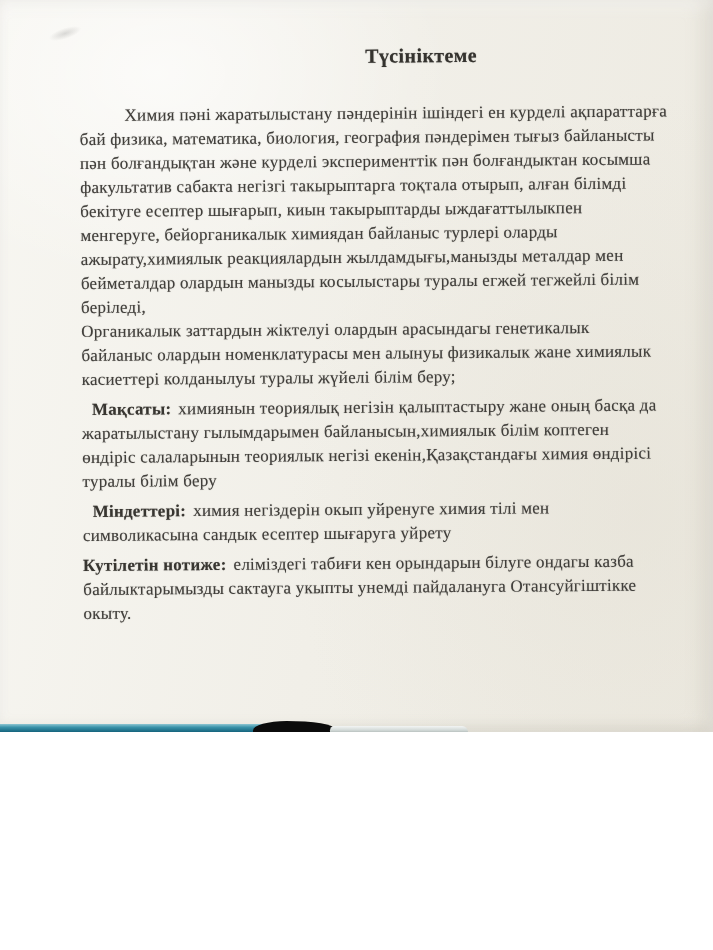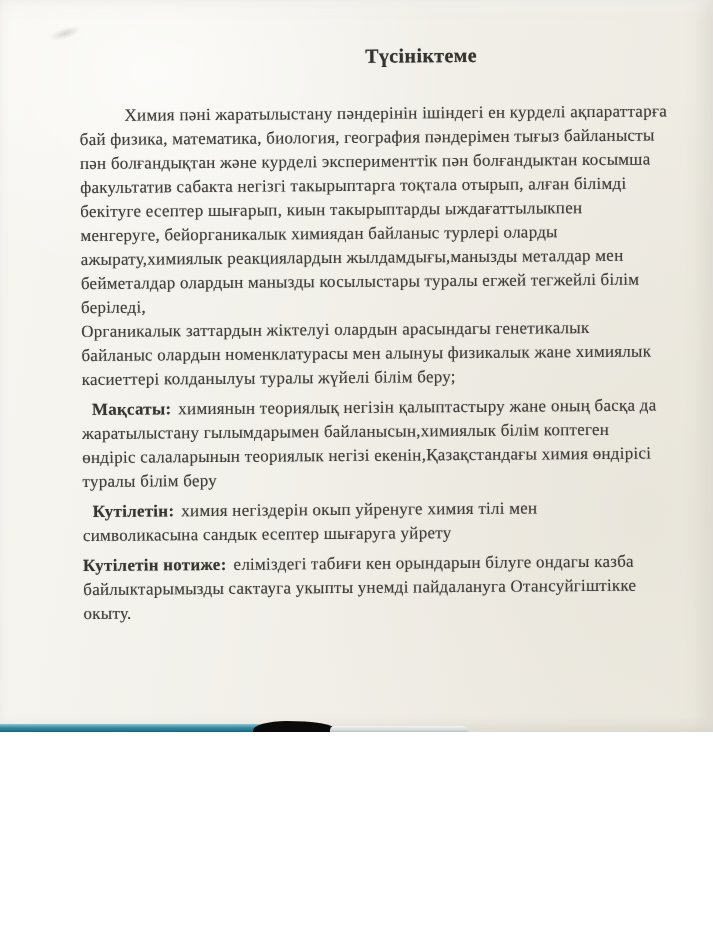--- a/index.html
+++ b/index.html
@@ -130,21 +130,21 @@
 
     <p class="para">Органикалык заттардын жіктелуі олардын арасындагы генетикалык
 байланыс  олардын номенклатурасы мен алынуы физикалык жане химиялык
 касиеттері колданылуы туралы жүйелі білім беру;</p>
 
     <p class="para gap small-indent"><strong class="lbl">Мақсаты:</strong><span class="ltext">химиянын теориялық негізін қалыптастыру  жане оның басқа да
 жаратылыстану гылымдарымен байланысын,химиялык білім коптеген
 өндіріс салаларынын теориялык негізі екенін,Қазақстандағы химия өндірісі
 туралы білім беру</span></p>
 
-    <p class="para gap small-indent"><strong class="lbl">Кутілетін:</strong><span class="ltext">химия негіздерін окып уйренуге  химия тілі мен
+    <p class="para gap small-indent"><strong class="lbl">Міндеттері:</strong><span class="ltext">химия негіздерін окып уйренуге  химия тілі мен
 символикасына  сандык есептер шығаруга  уйрету</span></p>
 
     <p class="para gap"><strong class="lbl">Кутілетін нотиже:</strong><span class="ltext">еліміздегі табиғи кен орындарын білуге ондагы казба
 байлыктарымызды сактауга укыпты унемді пайдалануга Отансуйгіштікке
 окыту.</span></p>
 
   </div>
 
   <div class="edge-teal"></div>
   <div class="edge-black"></div>

